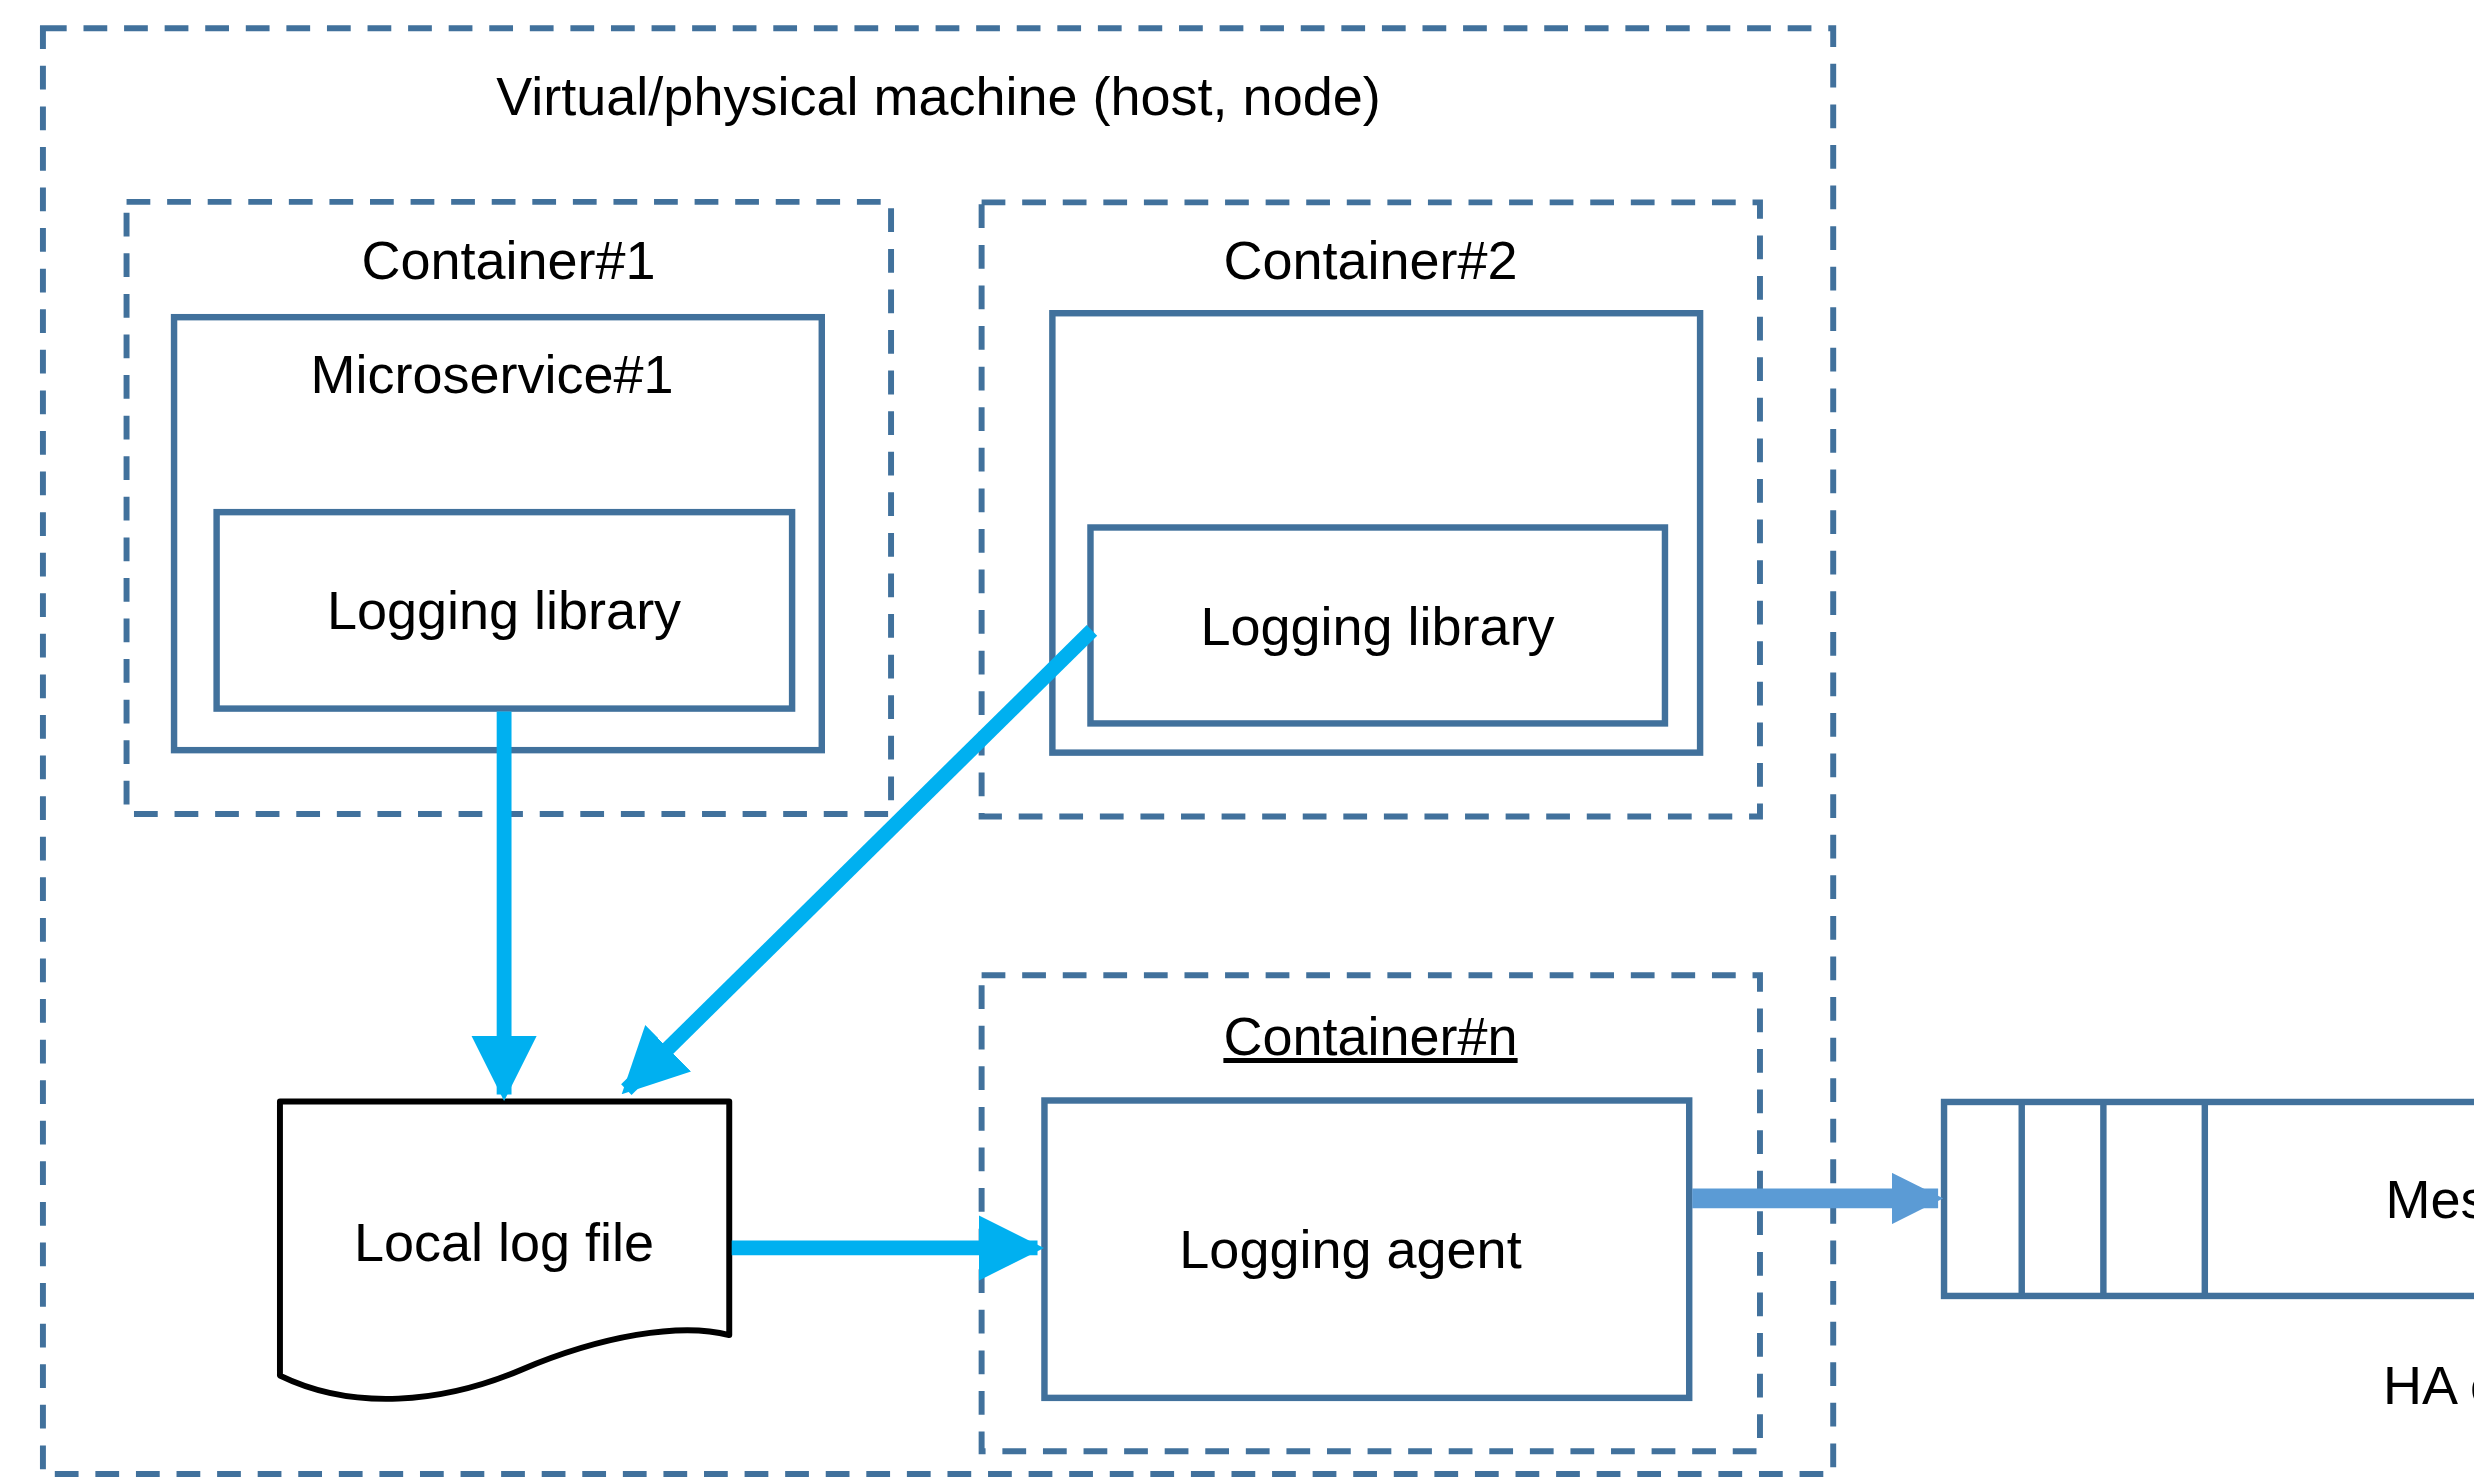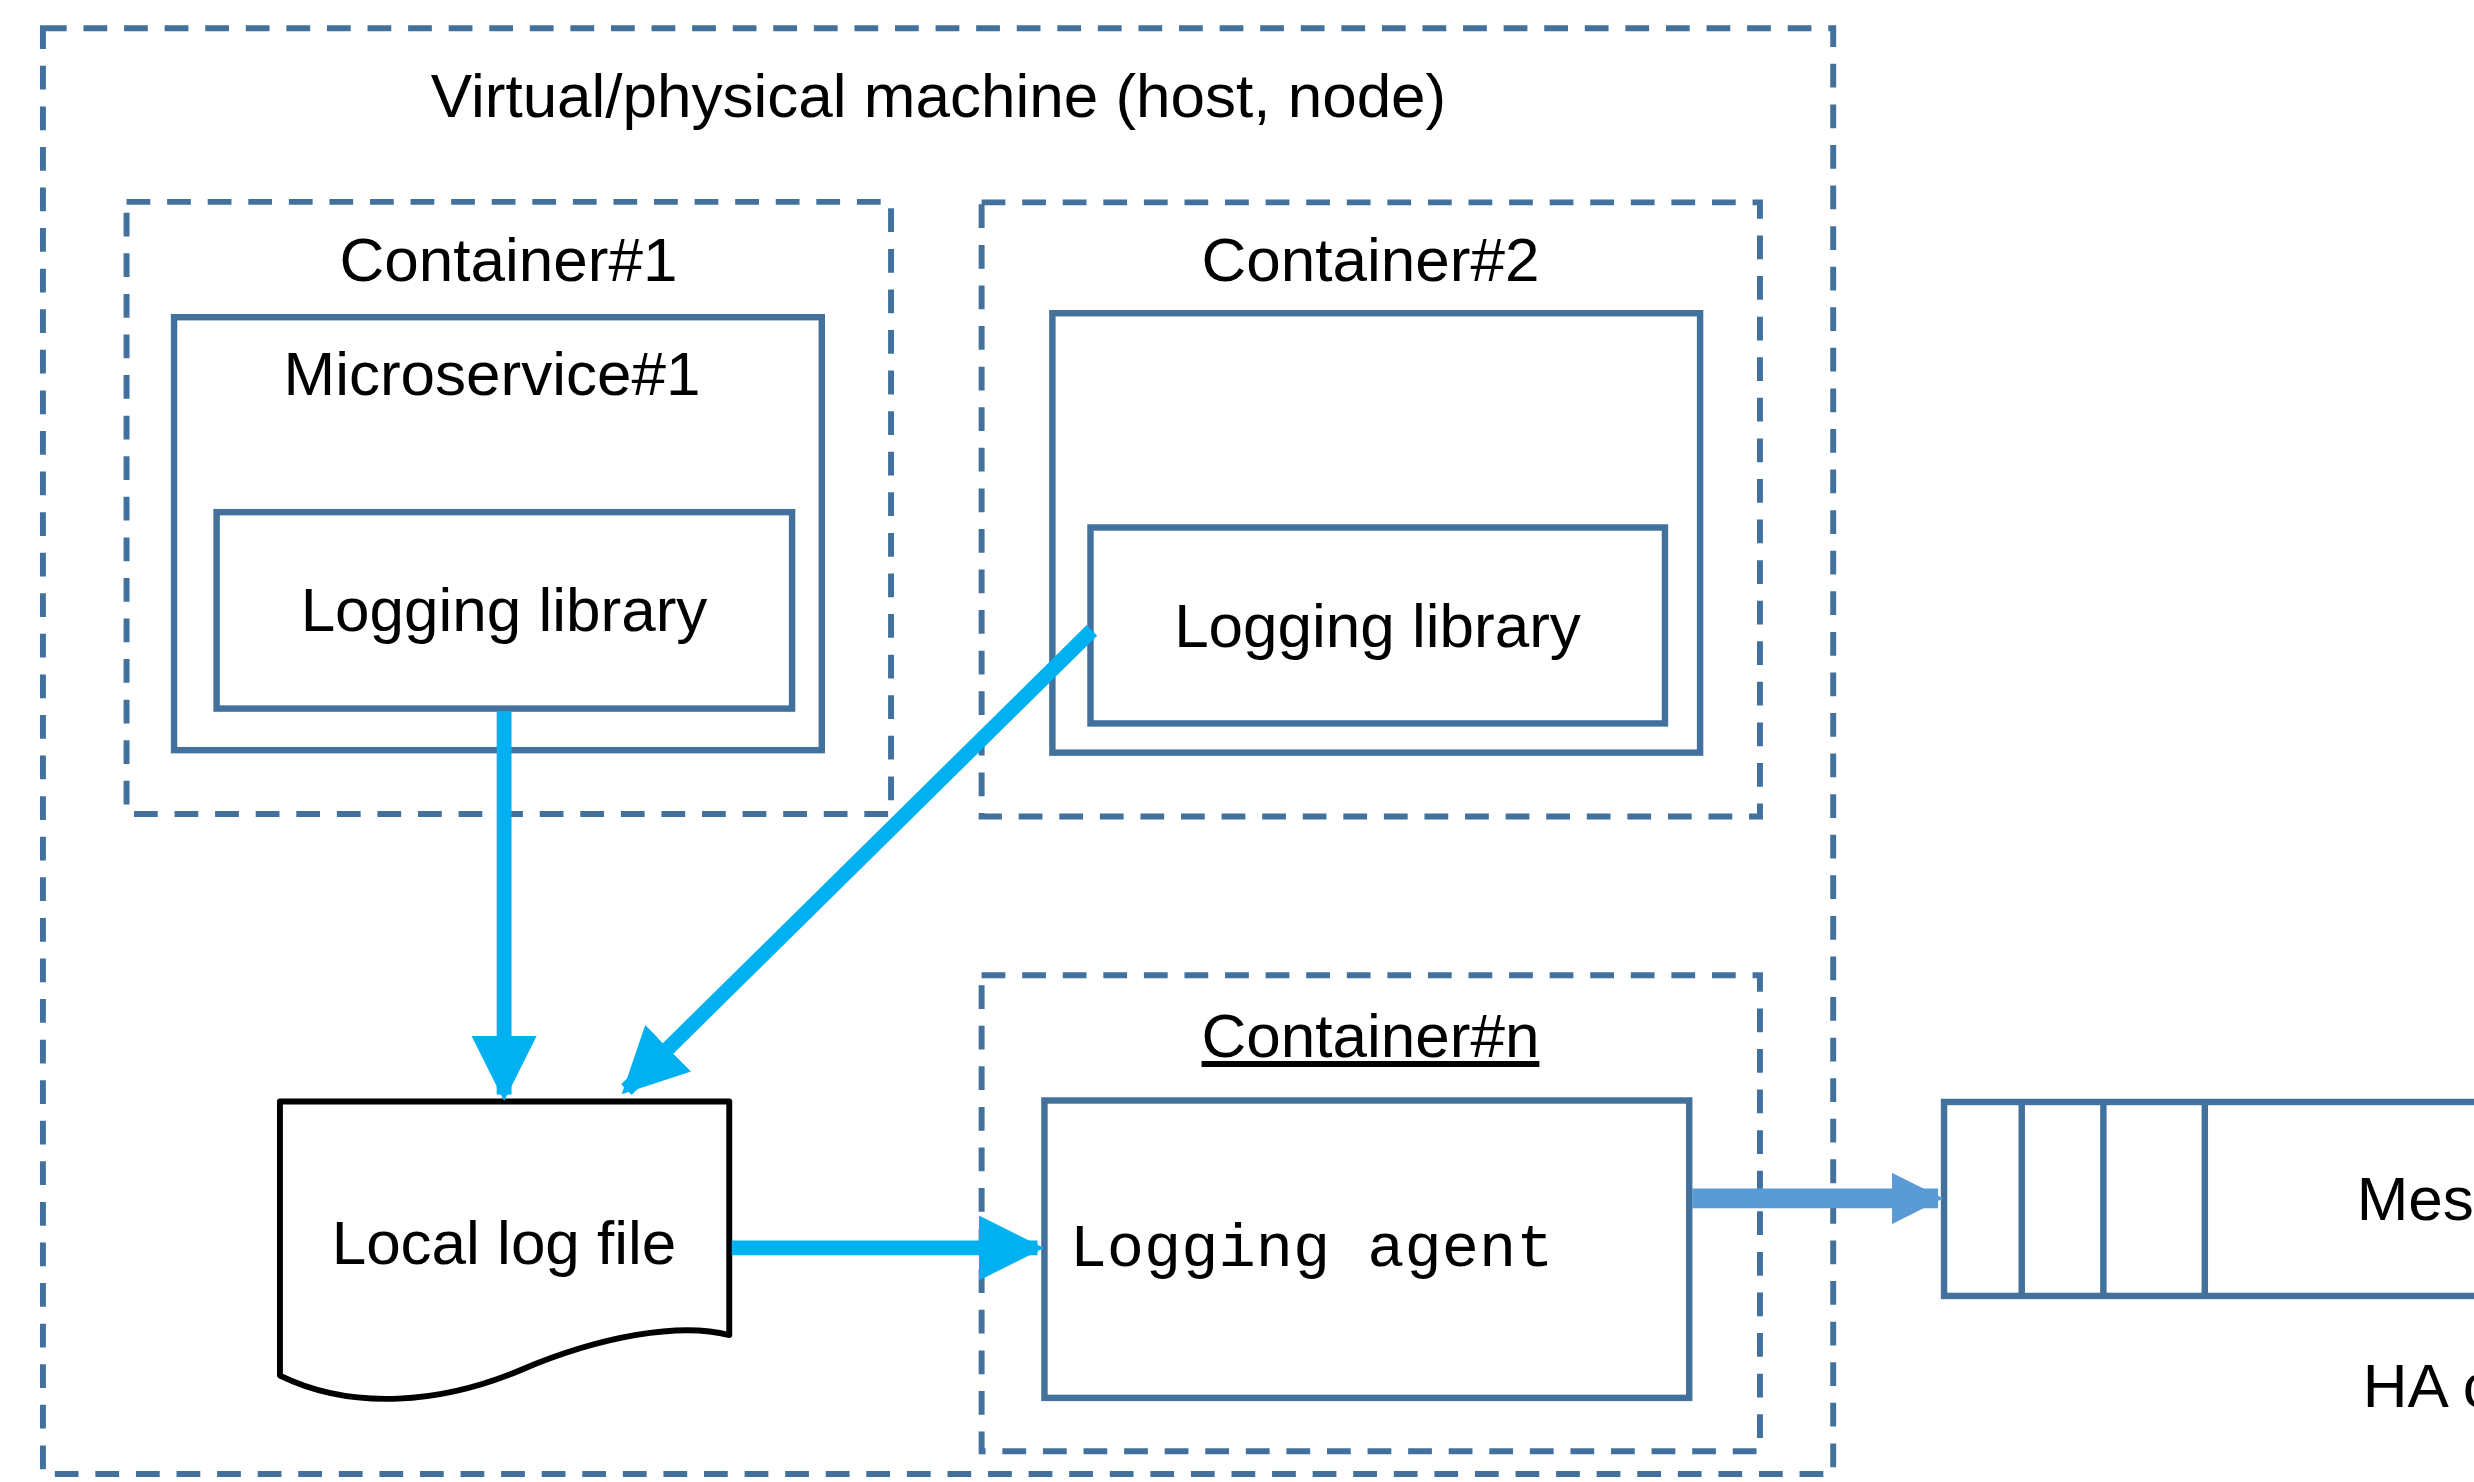--- a/index.html
+++ b/index.html
@@ -26,21 +26,21 @@
   .docshape{fill:#ffffff;stroke:var(--doc_border);stroke-width:12;stroke-linejoin:round;}
   .cyl{fill:#ffffff;stroke:var(--border_blue);stroke-width:14;}
   .cyan{stroke:var(--cyan_arrow);stroke-width:30;fill:none;}
   .flow{stroke:var(--flow_arrow);stroke-width:40;fill:none;}
   .mc{fill:var(--cyan_arrow);}
   .mf{fill:var(--flow_arrow);}
   .lbl{
     position:absolute;
     display:flex;align-items:center;justify-content:center;
     text-align:right;
-    font-size:62px;line-height:1.15;
+    font-size:54px;line-height:1.15;
     white-space:nowrap;
   }
   .lbl.wrap{white-space:normal;}
 </style>
 </head>
 <body>
 
 <div id="page">
 
   <svg id="shapes" viewBox="0 0 7680 2995">
@@ -88,21 +88,21 @@
   <div class="lbl" style="left:43px;top:49px;width:1791px;height:94px;">Virtual/physical machine (host, node)</div>
 
   <div class="lbl" style="left:126px;top:213px;width:765px;height:94px;">Container#1</div>
   <div class="lbl" style="left:168px;top:327px;width:648px;height:94px;">Microservice#1</div>
   <div class="lbl" style="left:216px;top:512px;width:576px;height:196px;">Logging library</div>
 
   <div class="lbl" style="left:981px;top:213px;width:779px;height:94px;">Container#2</div>
   <div class="lbl" style="left:1090px;top:528px;width:575px;height:196px;">Logging library</div>
 
   <div class="lbl" style="left:981px;top:989px;width:779px;height:94px;text-decoration:underline;">Container#n</div>
-  <div class="lbl" style="left:989px;top:1101px;width:645px;height:297px;font-family:Liberation Mono, monospace;">Logging agent</div>
+  <div class="lbl" style="left:1028px;top:1101px;width:645px;height:297px;">Logging agent</div>
 
   <div class="lbl wrap" style="left:331px;top:1104px;width:346px;height:277px;">Local log file</div>
 
   <div class="lbl" style="left:2205px;top:1102px;width:748px;height:194px;">Message broker</div>
   <div class="lbl" style="left:2173px;top:1336px;width:693px;height:99px;">HA clusters</div>
 
 </div>
 
 
 </body></html>

